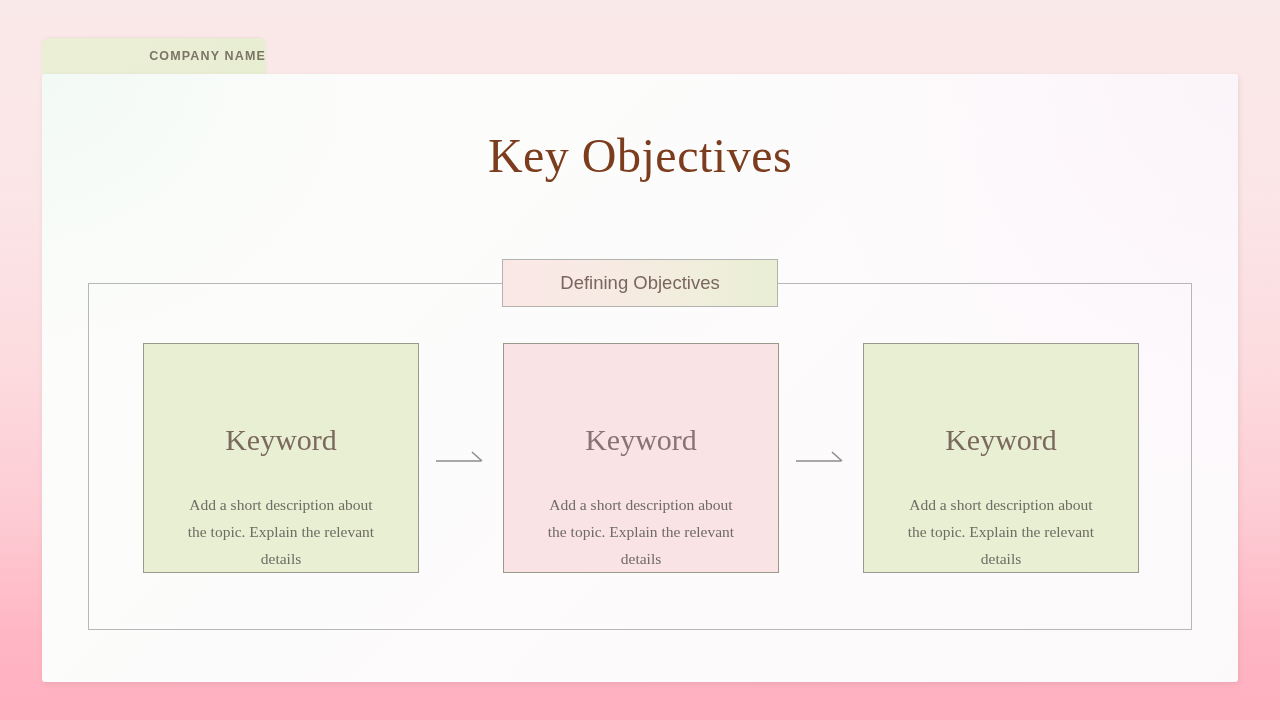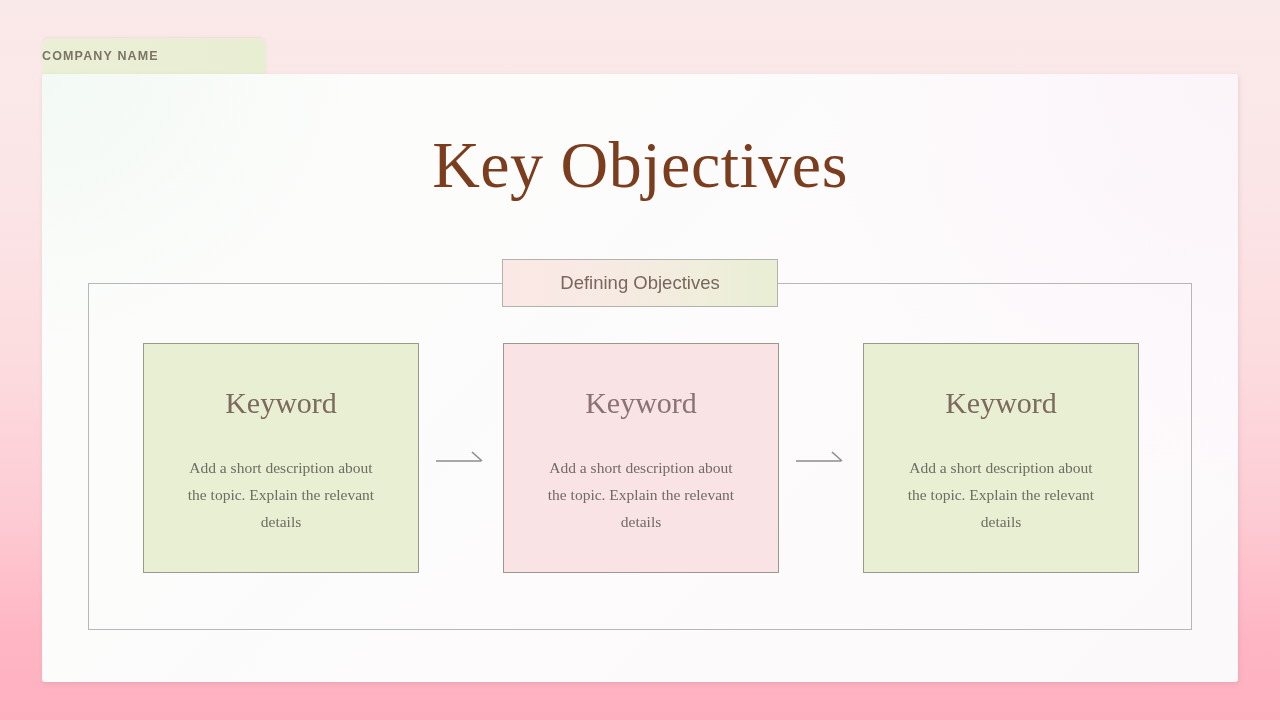--- a/index.html
+++ b/index.html
@@ -32,21 +32,21 @@
     position: absolute;
     left: 42px;
     top: 38px;
     width: 224px;
     height: 36px;
     border-top-left-radius: 7px;
     border-top-right-radius: 7px;
     background: linear-gradient(to right, #eaefd6 0%, #e9eed4 70%, #e8eed2 100%);
     display: flex;
     align-items: center;
-    justify-content: flex-start;
+    justify-content: flex-end;
     box-sizing: border-box;
     box-shadow: 0 -1px 2px rgba(160,120,120,0.10);
   }
   .company-tab-label {
     font-size: 12.5px;
     letter-spacing: 1.15px;
     font-weight: bold;
     color: #7c7566;
     font-family: "Liberation Sans", sans-serif;
   }
@@ -84,21 +84,21 @@
   }
 
   
   .slide-title {
     position: absolute;
     left: 0;
     top: 58px;
     width: 100%;
     text-align: center;
     font-family: "Liberation Serif", "DejaVu Serif", serif;
-    font-size: 66px;
+    font-size: 48px;
     line-height: 1;
     color: #7b3d1d;
     letter-spacing: 0.5px;
   }
 
   
   .content-box {
     position: absolute;
     left: 46px;
     top: 209px;
@@ -141,21 +141,21 @@
     justify-content: space-between;
   }
   .kw-card {
     width: 276px;
     height: 230px;
     border: 1px solid #9a9a8c;
     box-sizing: border-box;
     display: flex;
     flex-direction: column;
     align-items: center;
-    justify-content: flex-start;
+    justify-content: flex-end;
     padding-top: 44px;
   }
   .kw-card.green {
     background: #e9efd3;
   }
   .kw-card.pink {
     background: #fae3e4;
   }
   .kw-title {
     font-family: "Liberation Serif", "DejaVu Serif", serif;

